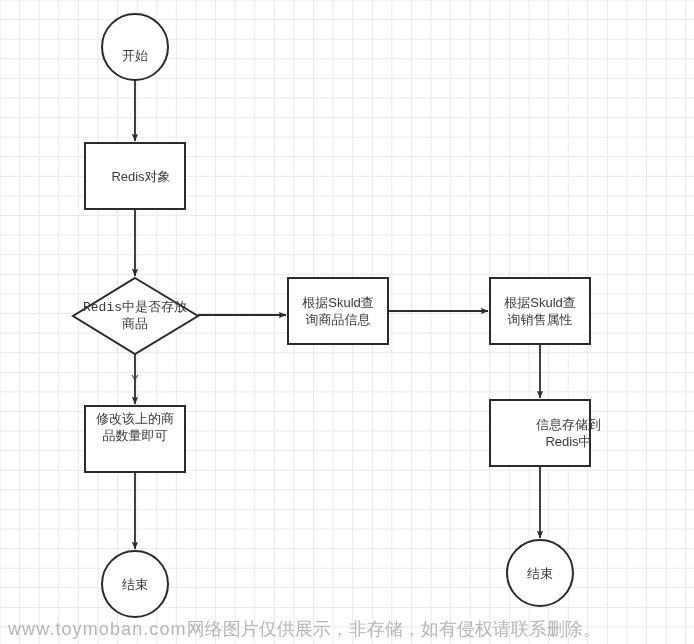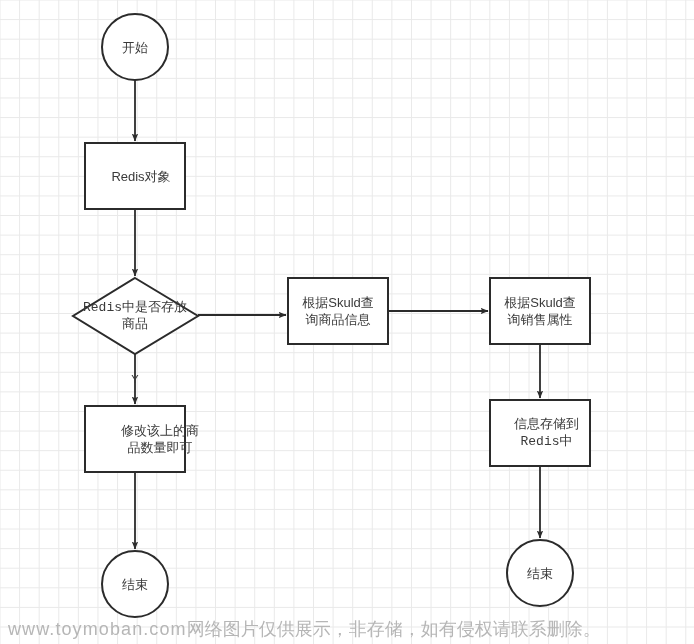--- a/index.html
+++ b/index.html
@@ -96,37 +96,37 @@
 
     <rect x="85" y="406" width="100" height="66" fill="#ffffff" stroke="#2b2b2b" stroke-width="2"></rect>
 
     <rect x="490" y="400" width="100" height="66" fill="#ffffff" stroke="#2b2b2b" stroke-width="2"></rect>
 
     <circle cx="135" cy="584" r="33" fill="#ffffff" stroke="#2b2b2b" stroke-width="2"></circle>
 
     <circle cx="540" cy="573" r="33" fill="#ffffff" stroke="#2b2b2b" stroke-width="2"></circle>
   </svg>
 
-  <div class="node-label" style="left:102px; top:14px; width:66px; height:66px;">开始</div>
+  <div class="node-label" style="left:102px; top:22px; width:66px; height:66px;">开始</div>
 
   <div class="node-label" style="left:85px; top:143px; width:112px; height:66px;">Redis对象</div>
 
   <div class="node-label" style="left:61px; top:283px; width:148px; height:66px;font-family:Liberation Mono, monospace;">Redis中是否存放
 商品</div>
 
   <div class="node-label" style="left:288px; top:278px; width:100px; height:66px;">根据Skuld查
 询商品信息</div>
 
   <div class="node-label" style="left:490px; top:278px; width:100px; height:66px;">根据Skuld查
 询销售属性</div>
 
-  <div class="node-label" style="left:85px; top:406px; width:100px; height:66px;padding-left:25px;">修改该上的商
+  <div class="node-label" style="left:85px; top:394px; width:100px; height:66px;">修改该上的商
 品数量即可</div>
 
-  <div class="node-label" style="left:490px; top:400px; width:113px; height:66px;font-family:Liberation Mono, monospace;">信息存储到
+  <div class="node-label" style="left:512px; top:400px; width:113px; height:66px;">信息存储到
 Redis中</div>
 
   <div class="node-label" style="left:102px; top:551px; width:66px; height:66px;">结束</div>
 
   <div class="node-label" style="left:507px; top:540px; width:66px; height:66px;">结束</div>
 
   <div class="edge-label" style="left:126px; top:374px; width:18px;">Y</div>
 
   <div id="watermark">
     <span class="wm-url">www.toymoban.com</span><span>网络图片仅供展示，非存储，如有侵权请联系删除。</span>

